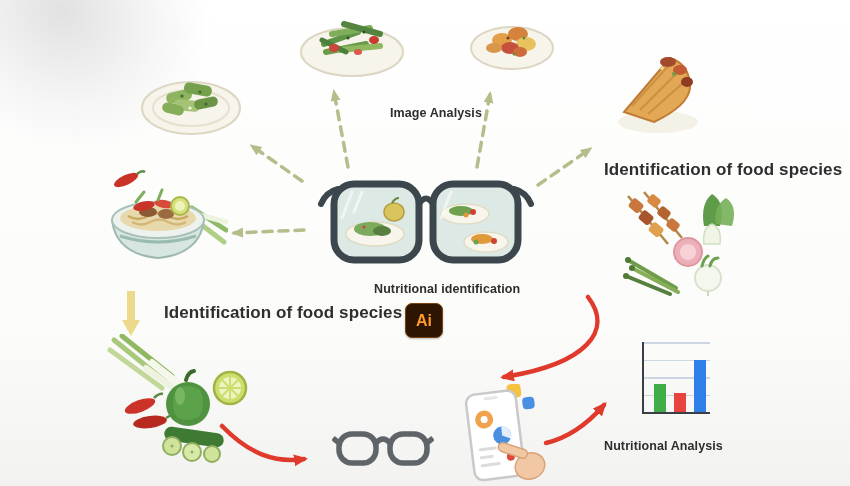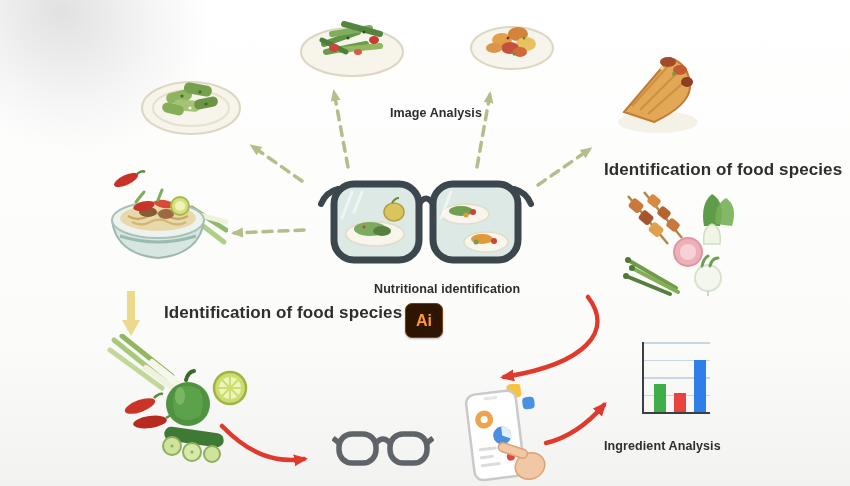--- a/index.html
+++ b/index.html
@@ -339,17 +339,17 @@
           <div class="bar" style="height: 27%; background: rgb(232, 67, 60);"></div>
           <div class="bar" style="height: 74%; background: rgb(47, 127, 232);"></div>
         </div>
     </div>
   </div>
 
   <div class="label md" style="left:374px;top:106px;">Image Analysis</div>
   <div class="label sm" style="left:588px;top:160px;">Identification of food species</div>
   <div class="label md" style="left:358px;top:282px;">Nutritional identification</div>
   <div class="label sm" style="left:148px;top:303px;">Identification of food species</div>
-  <div class="label md" style="left:588px;top:439px;">Ingredient Analysis</div>
+  <div class="label md" style="left:588px;top:439px;">Nutritional Analysis</div>
 
   <div id="ai-badge">Ai</div>
 
 </div>
 
 </body></html>

